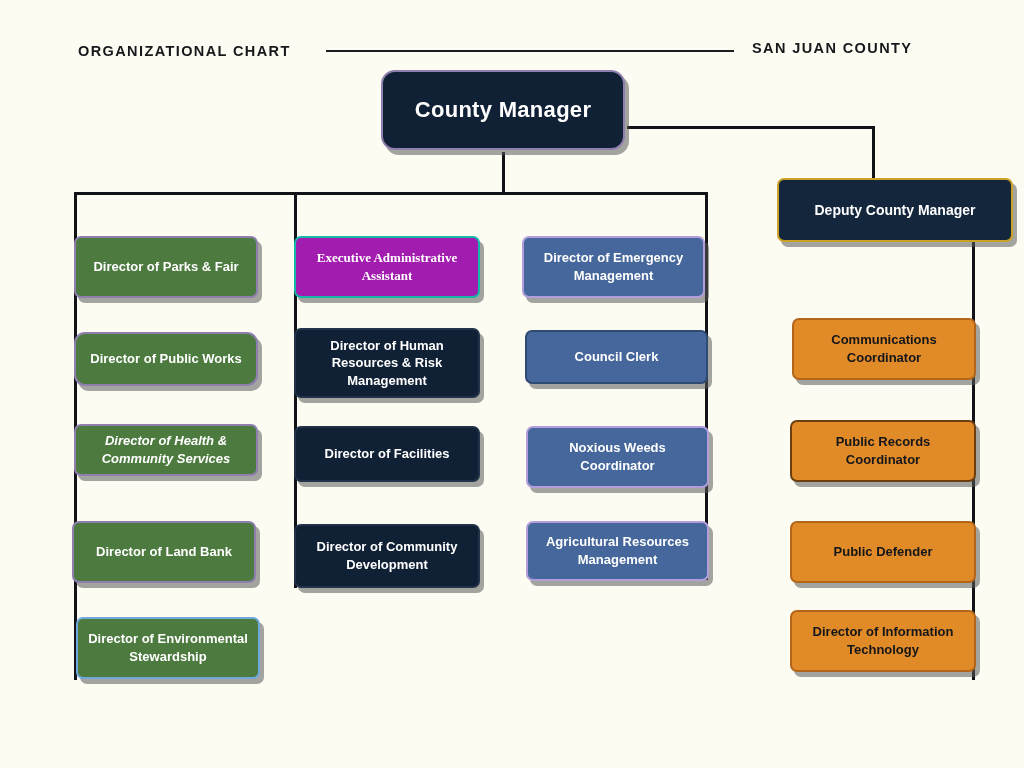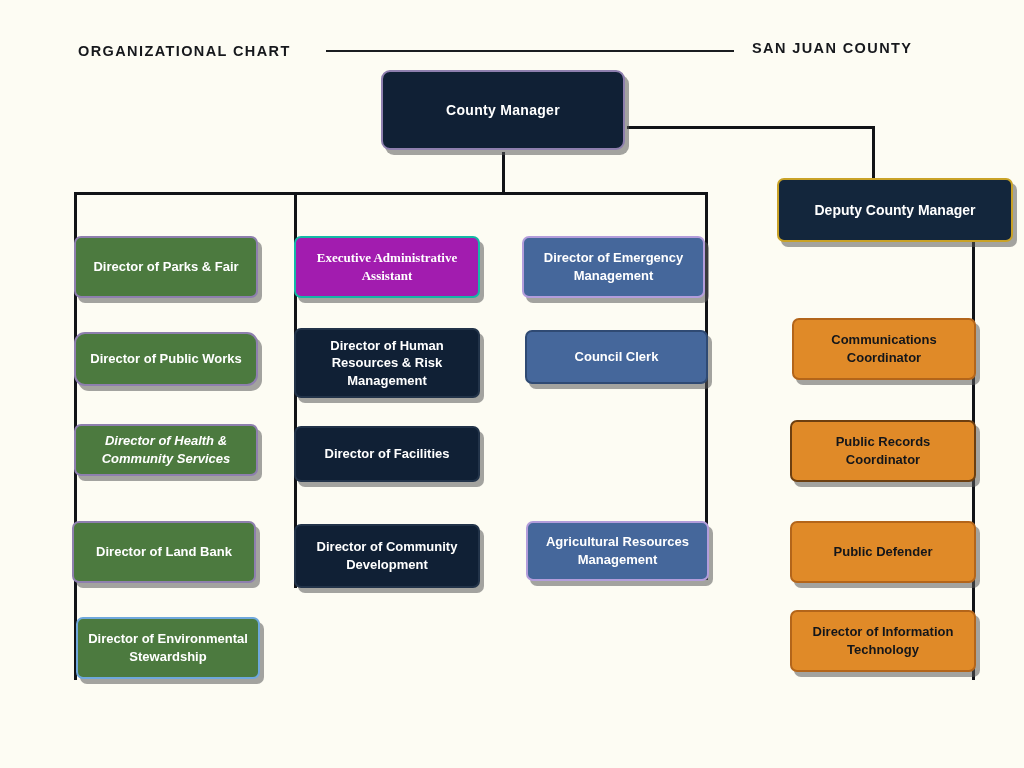--- a/index.html
+++ b/index.html
@@ -68,23 +68,23 @@
     color: #ffffff;
     font-size: 13px;
     font-weight: bold;
     line-height: 1.35;
     border-radius: 7px;
     padding: 4px 8px;
     box-shadow: 4px 5px 0 rgba(90,90,90,0.55);
   }
 
   .node.root {
-    font-size: 14px;
+    font-size: 22px;
     letter-spacing: 0.3px;
-    border-radius: 9px;
+    border-radius: 14px;
   }
 
   .navy      { background: #102035; border: 2px solid #8e7fae; }
   .navy-gold { background: #a21caf; border: 2px solid #14b8a6; font-family: Liberation Serif, serif; }
   .navy-plain{ background: #102035; border: 2px solid #223349; }
   .green     { background: #4c7a3f; border: 2px solid #8e7fae; }
   .green-b   { background: #4c7a3f; border: 2px solid #6fa8dc; }
   .blue      { background: #45679b; border: 2px solid #b39ddb; }
   .blue-d    { background: #45679b; border: 2px solid #2f4a73; }
   .orange    { background: #e08a28; border: 2px solid #b3651a; color: #14161a; }
@@ -149,20 +149,23 @@
   <div class="node navy-plain" style="left:294px; top:524px; width:186px; height:64px;">
     <span>Director of Community Development</span>
   </div>
 
   <div class="node blue" style="left:522px; top:236px; width:183px; height:62px;">
     <span>Director of Emergency Management</span>
   </div>
   <div class="node blue-d" style="left:525px; top:330px; width:183px; height:54px;">
     <span>Council Clerk</span>
   </div>
+  <div class="node blue" style="left:526px; top:426px; width:183px; height:62px;">
+    <span>Noxious Weeds Coordinator</span>
+  </div>
   <div class="node blue" style="left:526px; top:521px; width:183px; height:60px;">
     <span>Agricultural Resources Management</span>
   </div>
 
   <div class="node orange" style="left:792px; top:318px; width:184px; height:62px;">
     <span>Communications Coordinator</span>
   </div>
   <div class="node orange-d" style="left:790px; top:420px; width:186px; height:62px;align-items:center;">
     <span>Public Records Coordinator</span>
   </div>

